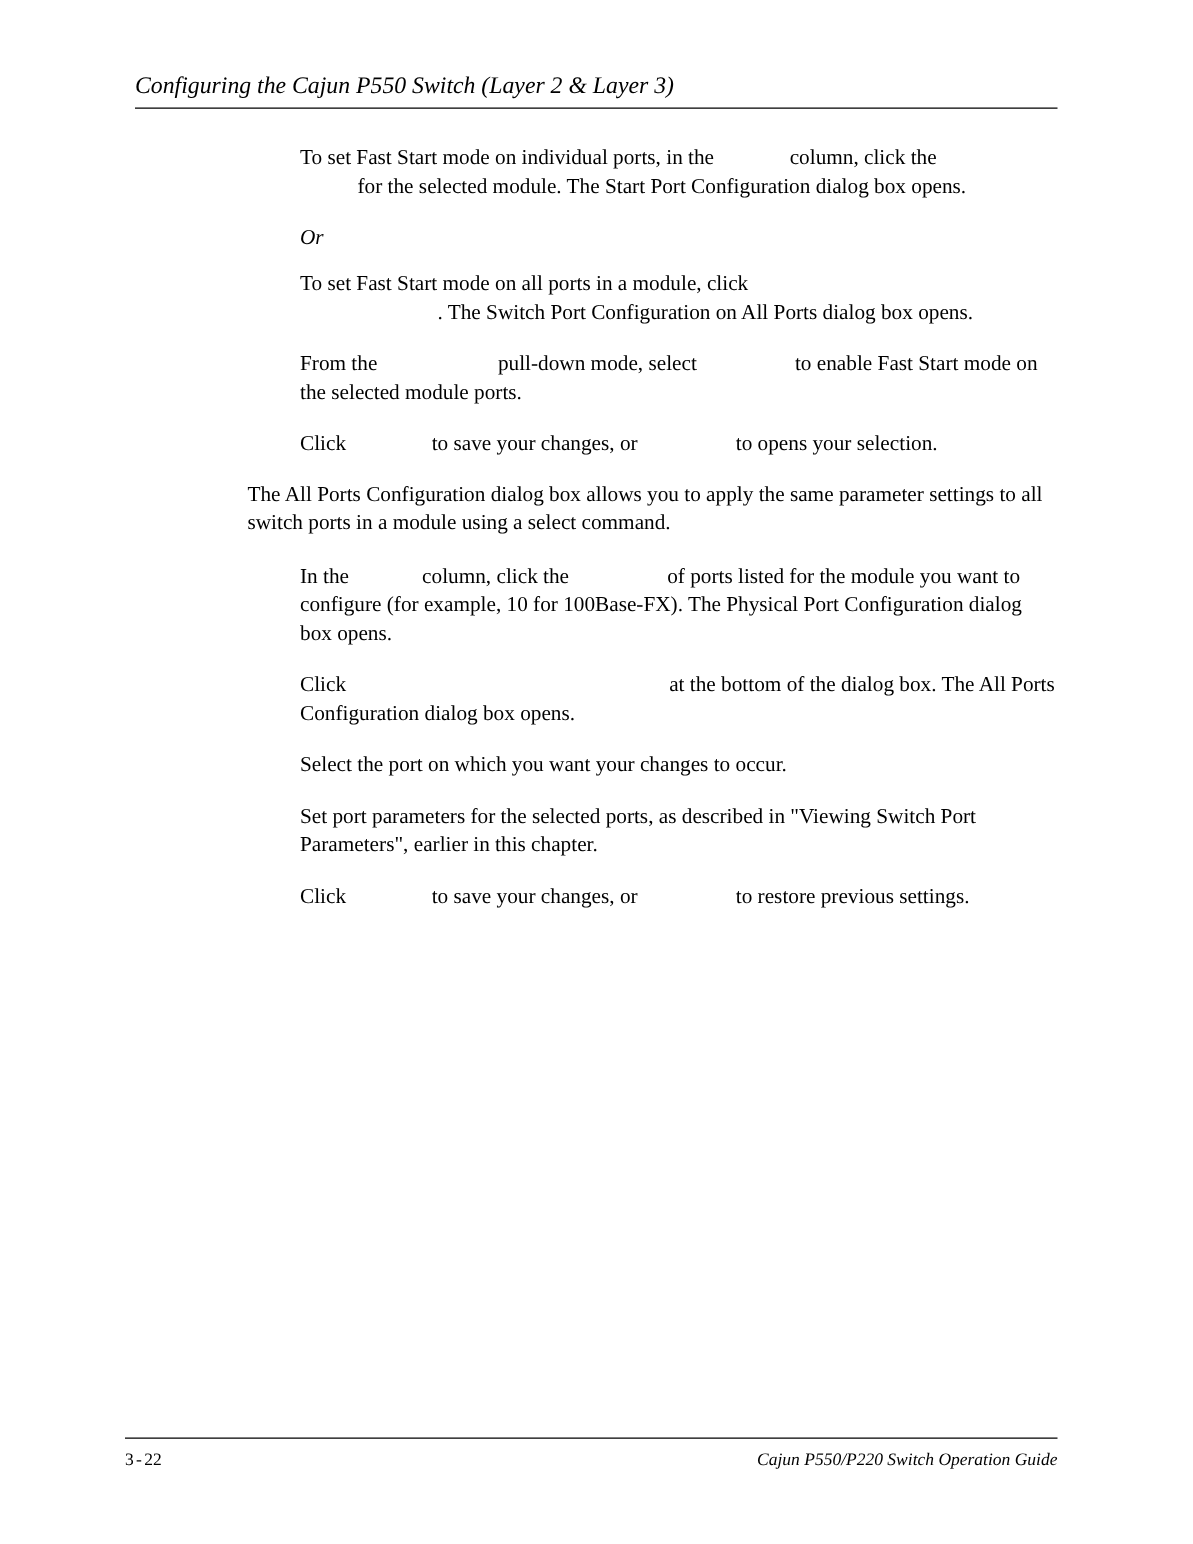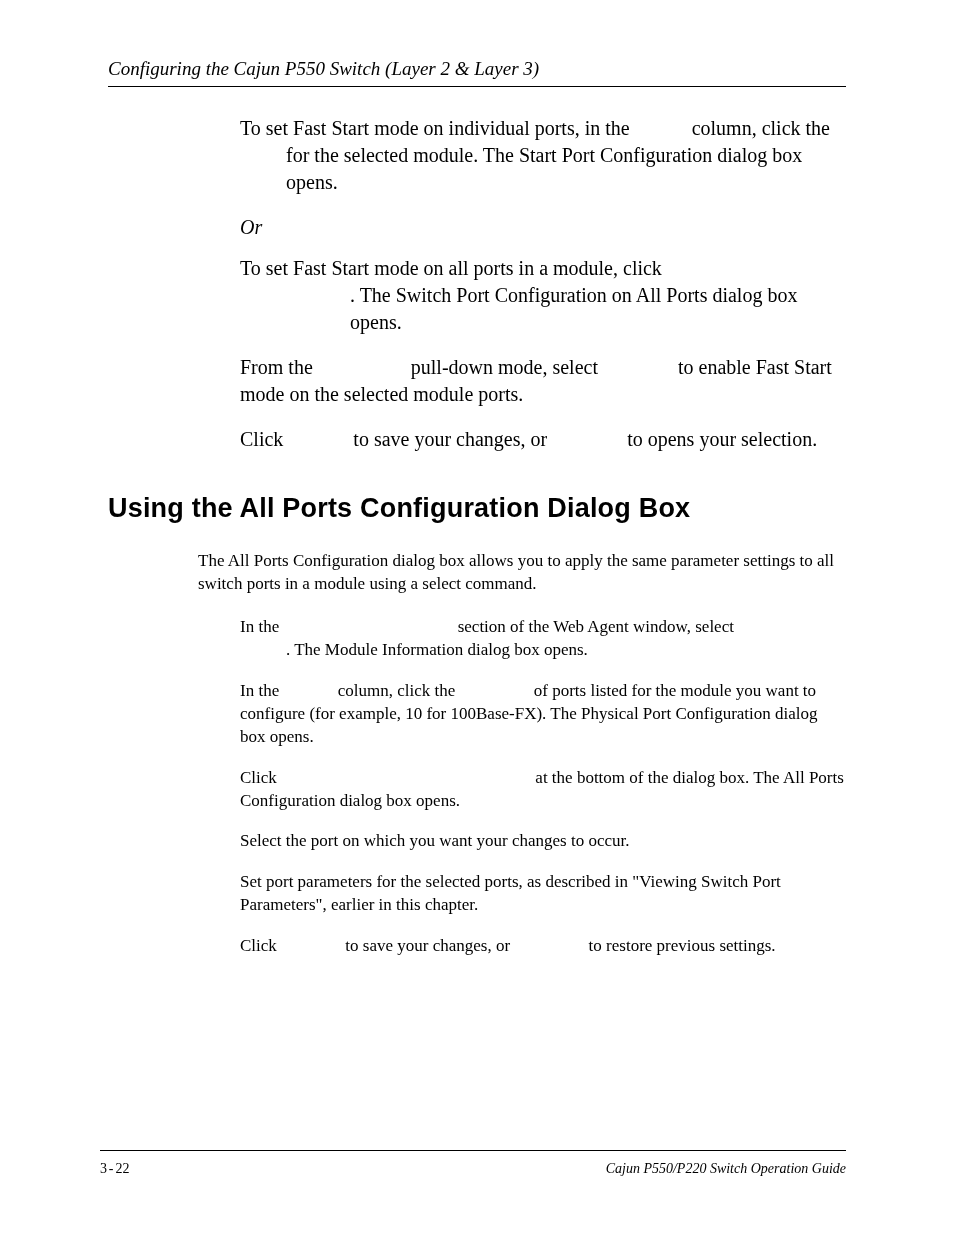--- a/index.html
+++ b/index.html
@@ -20,21 +20,21 @@
     font-size: 19px;
     margin-bottom: 6px;
   }
   .top-rule {
     border: none;
     border-top: 1px solid #000;
     margin: 0 0 28px 0;
   }
   .body-block {
     margin-left: 132px;
-    font-size: 20px;
+    font-size: 17px;
     line-height: 1.35;
   }
   .para { margin: 0 0 18px 0; }
   .para.or { margin: 0 0 14px 0; font-style: italic; }
   .indent-cont { padding-left: 46px; display: block; }
   .heading {
     font-family: "Helvetica Neue", Helvetica, Arial, sans-serif;
     font-weight: 700;
     font-size: 27px;
     margin: 40px 0 26px 0;
@@ -109,34 +109,26 @@
     </p>
     <p class="para">
       <span>Click </span>
       <span style="display:inline-block;width:60px;"></span>
       <span> to save your changes, or </span>
       <span style="display:inline-block;width:70px;"></span>
       <span> to opens your selection.</span>
     </p>
   </div>
 
-  <h2 class="heading">Using the All Ports Configuration Dialog Box</h2>
 
   <div class="intro-block">
     <p class="para">The All Ports Configuration dialog box allows you to apply the same parameter settings to all switch ports in a module using a select command.</p>
   </div>
 
   <div class="steps">
-    <p class="para">
-      <span>In the </span>
-      <span style="display:inline-block;width:170px;"></span>
-      <span> section of the Web Agent window, select </span>
-      <span style="display:inline-block;width:0;"></span>
-      <span class="indent-cont">. The Module Information dialog box opens.</span>
-    </p>
     <p class="para">
       <span>In the </span>
       <span style="display:inline-block;width:50px;"></span>
       <span> column, click the </span>
       <span style="display:inline-block;width:70px;"></span>
       <span> of ports listed for the module you want to configure (for example, 10 for 100Base-FX). The Physical Port Configuration dialog box opens.</span>
     </p>
     <p class="para">
       <span>Click </span>
       <span style="display:inline-block;width:250px;"></span>

